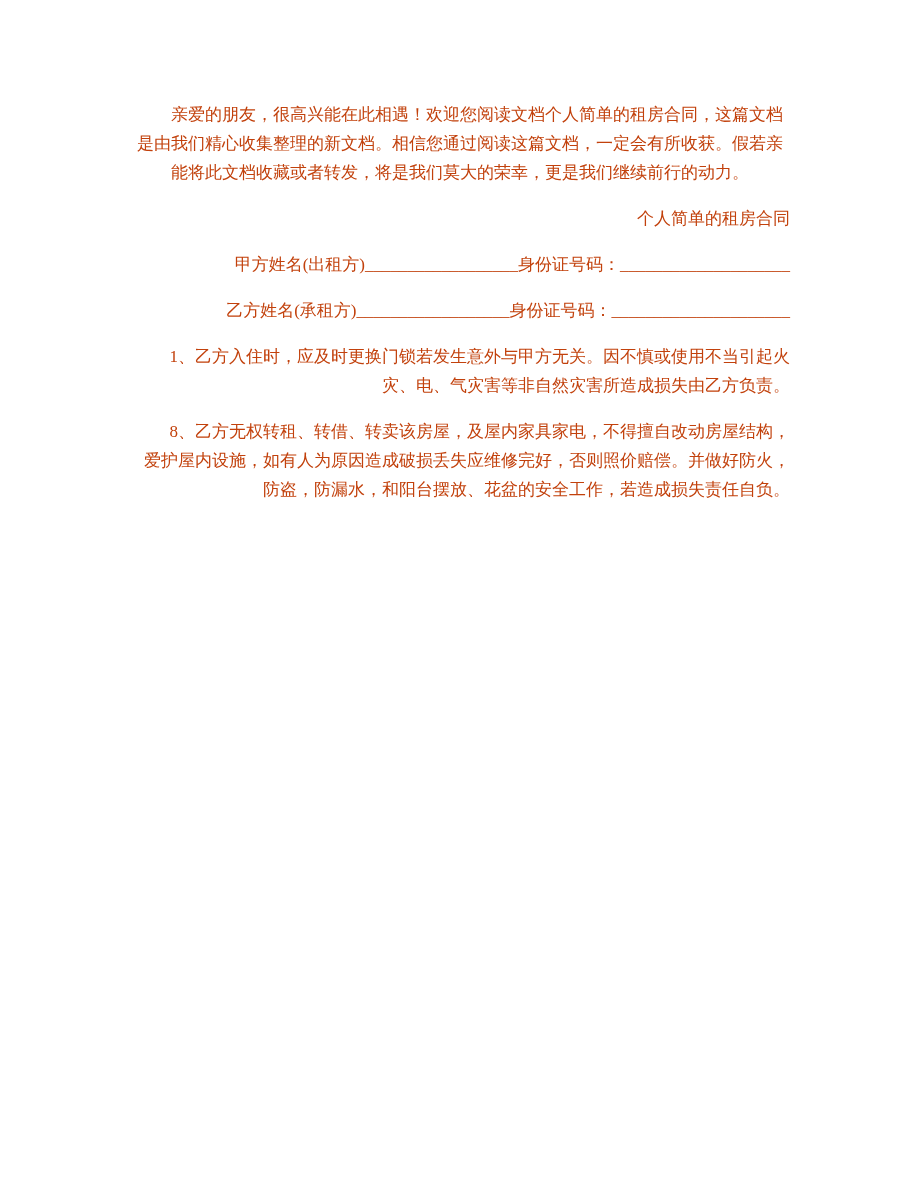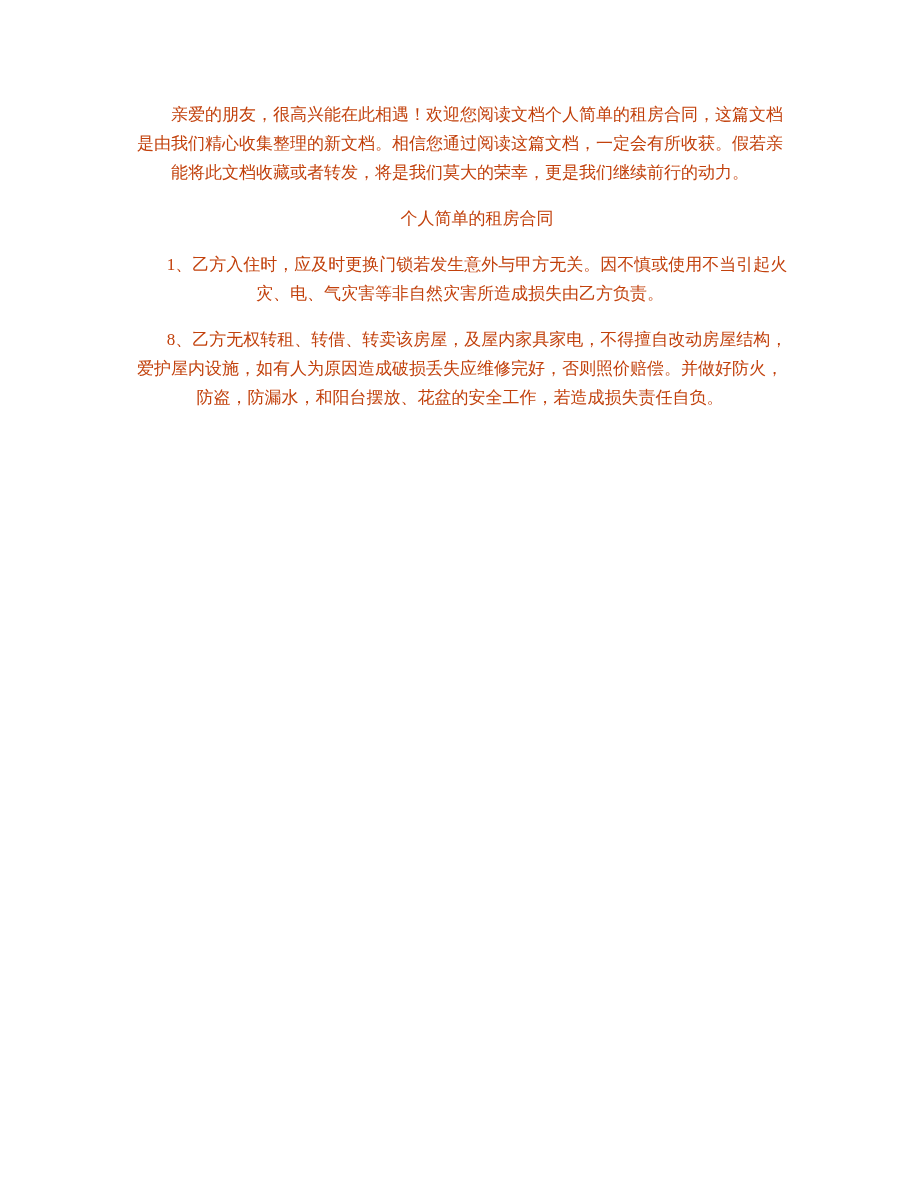--- a/index.html
+++ b/index.html
@@ -19,30 +19,32 @@
     background: #ffffff;
     padding: 100px 130px 40px 130px;
     color: #c2410c;
     font-family: "Liberation Serif", "DejaVu Serif", serif;
     font-size: 17px;
     line-height: 29px;
   }
   .para {
     margin: 0 0 17px 0;
     text-indent: 2em;
-    text-align: center;
+    text-align: right;
     word-break: break-all;
     overflow-wrap: anywhere;
     white-space: normal;
   }
   .para.center {
     text-align: center;
   }
 </style>
 </head>
 <body>
 
 <div class="page">
   <p class="para center">亲爱的朋友，很高兴能在此相遇！欢迎您阅读文档个人简单的租房合同，这篇文档是由我们精心收集整理的新文档。相信您通过阅读这篇文档，一定会有所收获。假若亲能将此文档收藏或者转发，将是我们莫大的荣幸，更是我们继续前行的动力。</p>
   <p class="para">个人简单的租房合同</p>
+  <p class="para">甲方姓名(出租方)__________________身份证号码：____________________</p>
+  <p class="para">乙方姓名(承租方)__________________身份证号码：_____________________</p>
   <p class="para">1、乙方入住时，应及时更换门锁若发生意外与甲方无关。因不慎或使用不当引起火灾、电、气灾害等非自然灾害所造成损失由乙方负责。</p>
   <p class="para">8、乙方无权转租、转借、转卖该房屋，及屋内家具家电，不得擅自改动房屋结构，爱护屋内设施，如有人为原因造成破损丢失应维修完好，否则照价赔偿。并做好防火，防盗，防漏水，和阳台摆放、花盆的安全工作，若造成损失责任自负。</p>
 </div>
 
 </body></html>

